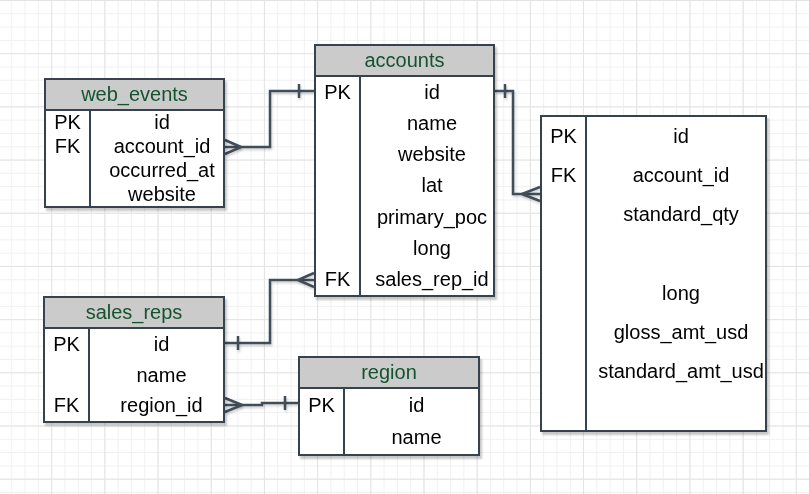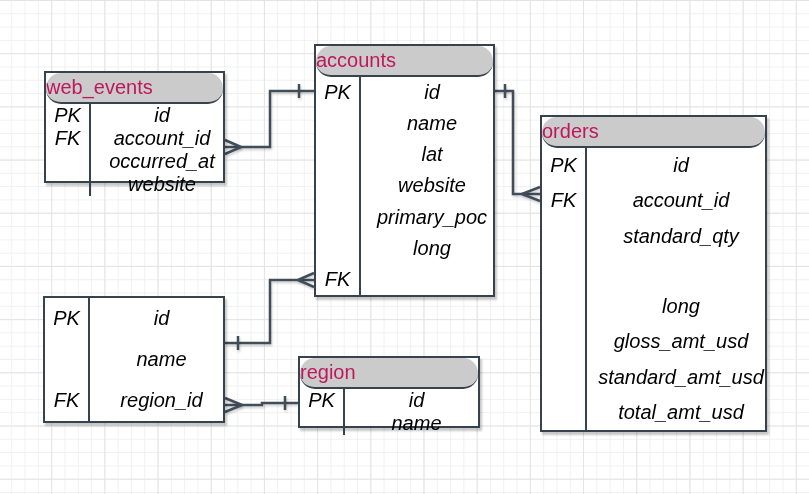--- a/index.html
+++ b/index.html
@@ -20,25 +20,26 @@
     border:2.5px solid #36434f;
     background:#ffffff;
     box-shadow:2px 3px 2px rgba(0,0,0,0.22);
     display:flex;flex-direction:column;
     box-sizing:border-box;
   }
   .entity-header{
     height:29px;flex:0 0 29px;
     background:#cbcbcb;
     border-bottom:2.5px solid #36434f;
-    color:#be185d;
+    color:#14532d;
     font-size:20px;line-height:29px;
-    white-space:nowrap;overflow:hidden;border-radius:15px;
-  }
-  .entity-body{flex:1;display:flex;flex-direction:column;font-style:italic;}
+    text-align:center;
+    white-space:nowrap;overflow:hidden;
+  }
+  .entity-body{flex:1;display:flex;flex-direction:column;}
   .trow{flex:1;display:flex;align-items:stretch;}
   .cell-key{
     width:43px;flex:0 0 43px;
     border-right:2px solid #36434f;
     display:flex;align-items:center;justify-content:center;
     font-size:20px;color:#000;
   }
   .cell-field{
     flex:1;display:flex;align-items:center;justify-content:center;
     font-size:20px;color:#000;
@@ -69,21 +70,21 @@
     <path d="M238,336 V350"></path>
     <path d="M298,280 L314,273 M298,280 L314,287"></path>
   </g>
   <g>
     <path d="M225,405 H262 V403 H298"></path>
     <path d="M242,405 L225,398 M242,405 L225,412"></path>
     <path d="M285,396 V410"></path>
   </g>
 </svg>
 
-<div class="entity" style="left:44px;top:71px;width:181px;height:112px;">
+<div class="entity" style="left:44px;top:78px;width:181px;height:130px;">
   <div class="entity-header">web_events</div>
   <div class="entity-body">
     <div class="trow">
       <div class="cell-key">PK</div>
       <div class="cell-field">id</div>
     </div>
     <div class="trow">
       <div class="cell-key">FK</div>
       <div class="cell-field">account_id</div>
     </div>
@@ -104,73 +105,74 @@
     <div class="trow">
       <div class="cell-key">PK</div>
       <div class="cell-field">id</div>
     </div>
     <div class="trow">
       <div class="cell-key"></div>
       <div class="cell-field">name</div>
     </div>
     <div class="trow">
       <div class="cell-key"></div>
+      <div class="cell-field">website</div>
+    </div>
+    <div class="trow">
+      <div class="cell-key"></div>
       <div class="cell-field">lat</div>
     </div>
     <div class="trow">
       <div class="cell-key"></div>
-      <div class="cell-field">website</div>
-    </div>
-    <div class="trow">
-      <div class="cell-key"></div>
       <div class="cell-field">primary_poc</div>
     </div>
     <div class="trow">
       <div class="cell-key"></div>
       <div class="cell-field">long</div>
     </div>
     <div class="trow">
       <div class="cell-key">FK</div>
+      <div class="cell-field">sales_rep_id</div>
     </div>
   </div>
 </div>
 
 <div class="entity" style="left:43px;top:296px;width:182px;height:127px;">
+  <div class="entity-header">sales_reps</div>
   <div class="entity-body">
     <div class="trow">
       <div class="cell-key">PK</div>
       <div class="cell-field">id</div>
     </div>
     <div class="trow">
       <div class="cell-key"></div>
       <div class="cell-field">name</div>
     </div>
     <div class="trow">
       <div class="cell-key">FK</div>
       <div class="cell-field">region_id</div>
     </div>
   </div>
 </div>
 
-<div class="entity" style="left:298px;top:356px;width:182px;height:72px;">
+<div class="entity" style="left:298px;top:356px;width:182px;height:100px;">
   <div class="entity-header">region</div>
   <div class="entity-body">
     <div class="trow">
       <div class="cell-key">PK</div>
       <div class="cell-field">id</div>
     </div>
     <div class="trow">
       <div class="cell-key"></div>
       <div class="cell-field">name</div>
     </div>
   </div>
 </div>
 
 <div class="entity" style="left:540px;top:115px;width:227px;height:317px;">
-  <div class="entity-header">orders</div>
   <div class="entity-body">
     <div class="trow">
       <div class="cell-key">PK</div>
       <div class="cell-field">id</div>
     </div>
     <div class="trow">
       <div class="cell-key">FK</div>
       <div class="cell-field">account_id</div>
     </div>
     <div class="trow">
@@ -187,16 +189,15 @@
     <div class="trow">
       <div class="cell-key"></div>
       <div class="cell-field">gloss_amt_usd</div>
     </div>
     <div class="trow">
       <div class="cell-key"></div>
       <div class="cell-field">standard_amt_usd</div>
     </div>
     <div class="trow">
       <div class="cell-key"></div>
-      <div class="cell-field">total_amt_usd</div>
     </div>
   </div>
 </div>
 
 </body></html>

